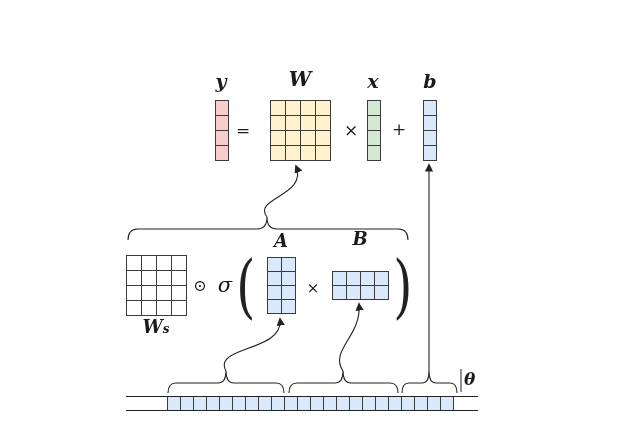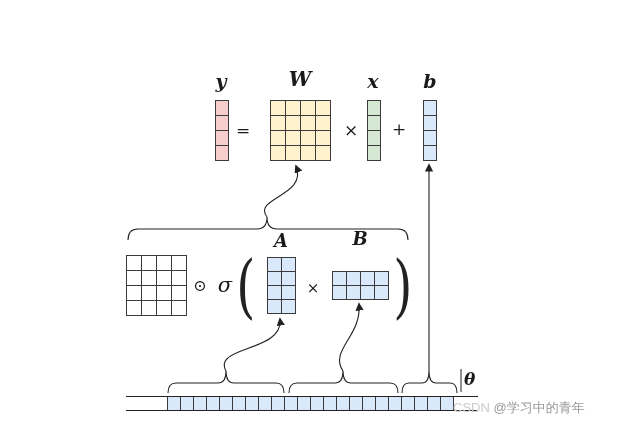--- a/index.html
+++ b/index.html
@@ -81,20 +81,21 @@
       <div class="cell" style="background: rgb(255, 255, 255);"></div>
       <div class="cell" style="background: rgb(255, 255, 255);"></div>
       <div class="cell" style="background: rgb(255, 255, 255);"></div>
       <div class="cell" style="background: rgb(255, 255, 255);"></div>
       <div class="cell" style="background: rgb(255, 255, 255);"></div>
       <div class="cell" style="background: rgb(255, 255, 255);"></div>
       <div class="cell" style="background: rgb(255, 255, 255);"></div>
       <div class="cell" style="background: rgb(255, 255, 255);"></div>
       <div class="cell" style="background: rgb(255, 255, 255);"></div>
     </div>
+  <div class="mlabel" style="left:130px;top:316px;width:52px;font-size:18px;"><span>W</span><span class="sub">s</span></div>
 
   <div class="op" style="left:190px;top:277px;width:20px;font-size:16px;">⊙</div>
   <div class="sigma" style="left:214px;top:274px;width:22px;">σ</div>
 
   <div class="paren" style="left:233px;top:247px;width:22px;">(</div>
 
   <div class="mlabel" style="left:263px;top:230px;width:36px;font-size:18px;">A</div>
   <div class="matrix" style="left: 267px; top: 257px; grid-template-columns: repeat(2, 14px); grid-template-rows: repeat(4, 14px);">
       <div class="cell" style="background: rgb(218, 232, 252);"></div>
       <div class="cell" style="background: rgb(218, 232, 252);"></div>
@@ -166,17 +167,14 @@
 
     <path d="M168,393 Q168,383 176,383 L218,383 Q226,383 226,371 Q226,383 234,383 L276,383 Q284,383 284,393" fill="none" stroke="#222" stroke-width="1.1"></path>
     <path d="M289,393 Q289,383 297,383 L335,383 Q343,383 343,371 Q343,383 351,383 L390,383 Q398,383 398,393" fill="none" stroke="#222" stroke-width="1.1"></path>
     <path d="M402,393 Q402,383 409,383 L422,383 Q429,383 429,371 Q429,383 436,383 L450,383 Q457,383 457,393" fill="none" stroke="#222" stroke-width="1.1"></path>
 
     <path d="M226,371 C212,346 284,352 280,319" fill="none" stroke="#222" stroke-width="1.1" marker-end="url(#arrow)"></path>
     <path d="M343,371 C329,350 362,336 359,304" fill="none" stroke="#222" stroke-width="1.1" marker-end="url(#arrow)"></path>
     <path d="M429,371 L429,165" fill="none" stroke="#222" stroke-width="1.1" marker-end="url(#arrow)"></path>
   </svg>
 
-  <div class="watermark" style="left:453px;top:400px;">
-    <span style="color:#cccccc;">CSDN </span><span style="color:#9a9a9a;">@学习中的青年</span>
-  </div>
 
 </div>
 
 </body></html>

